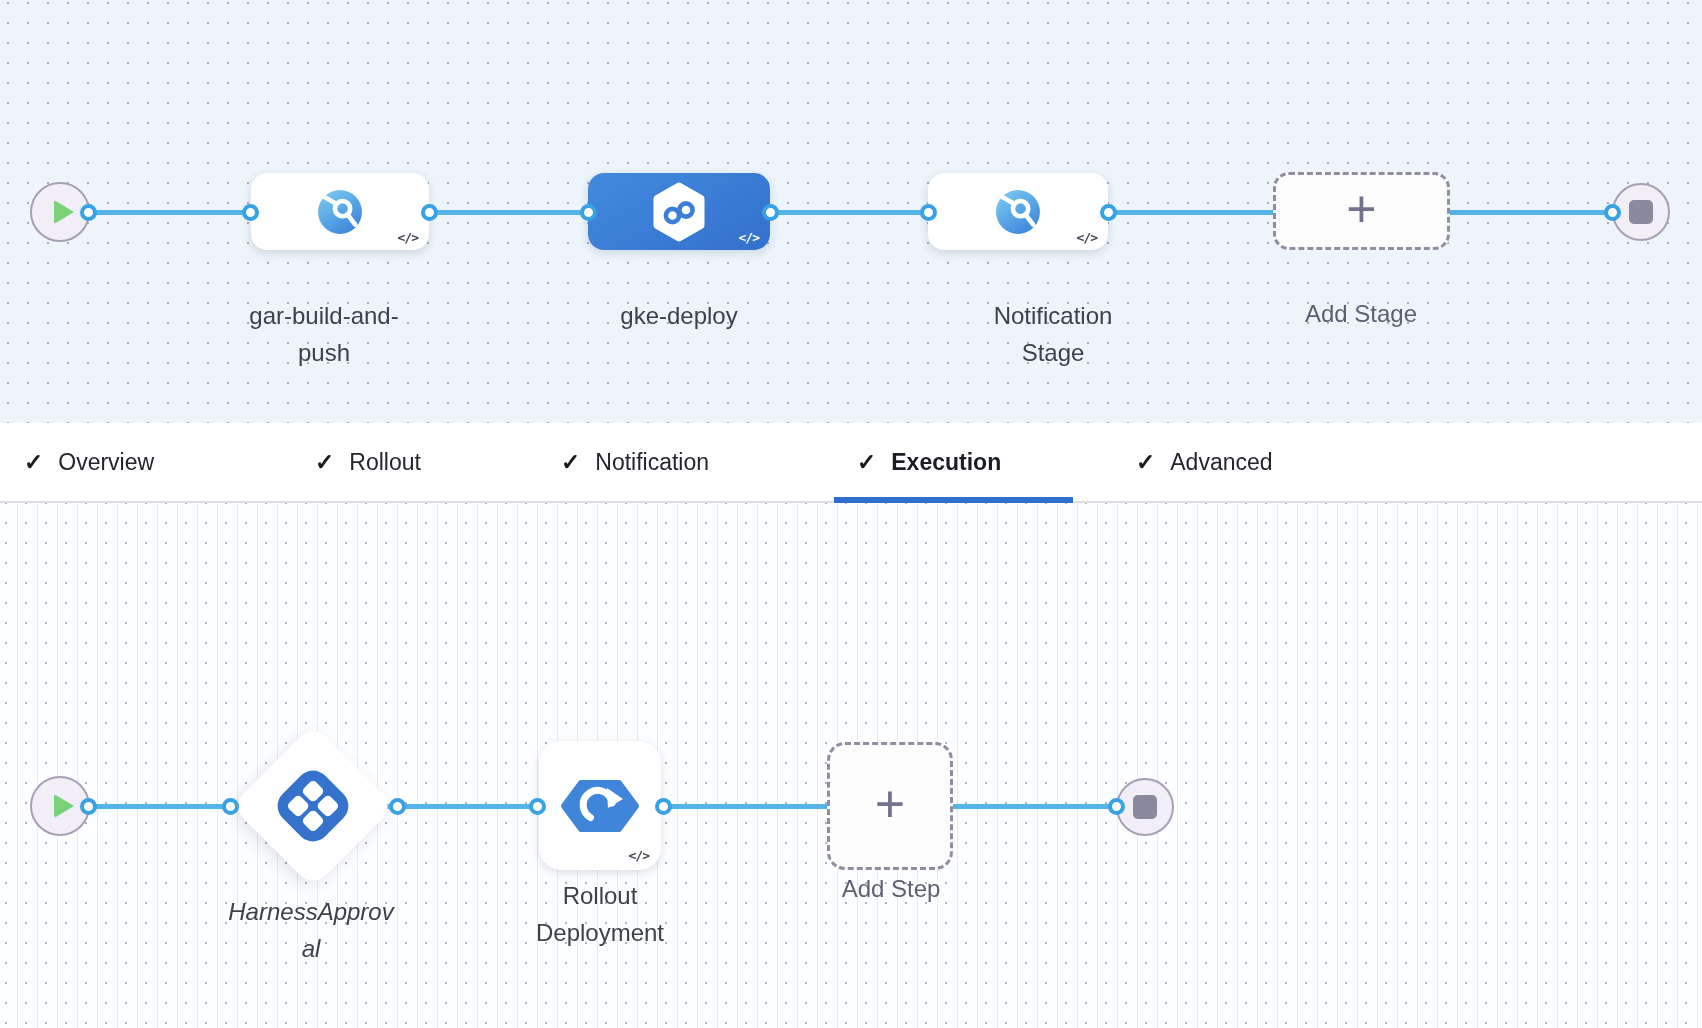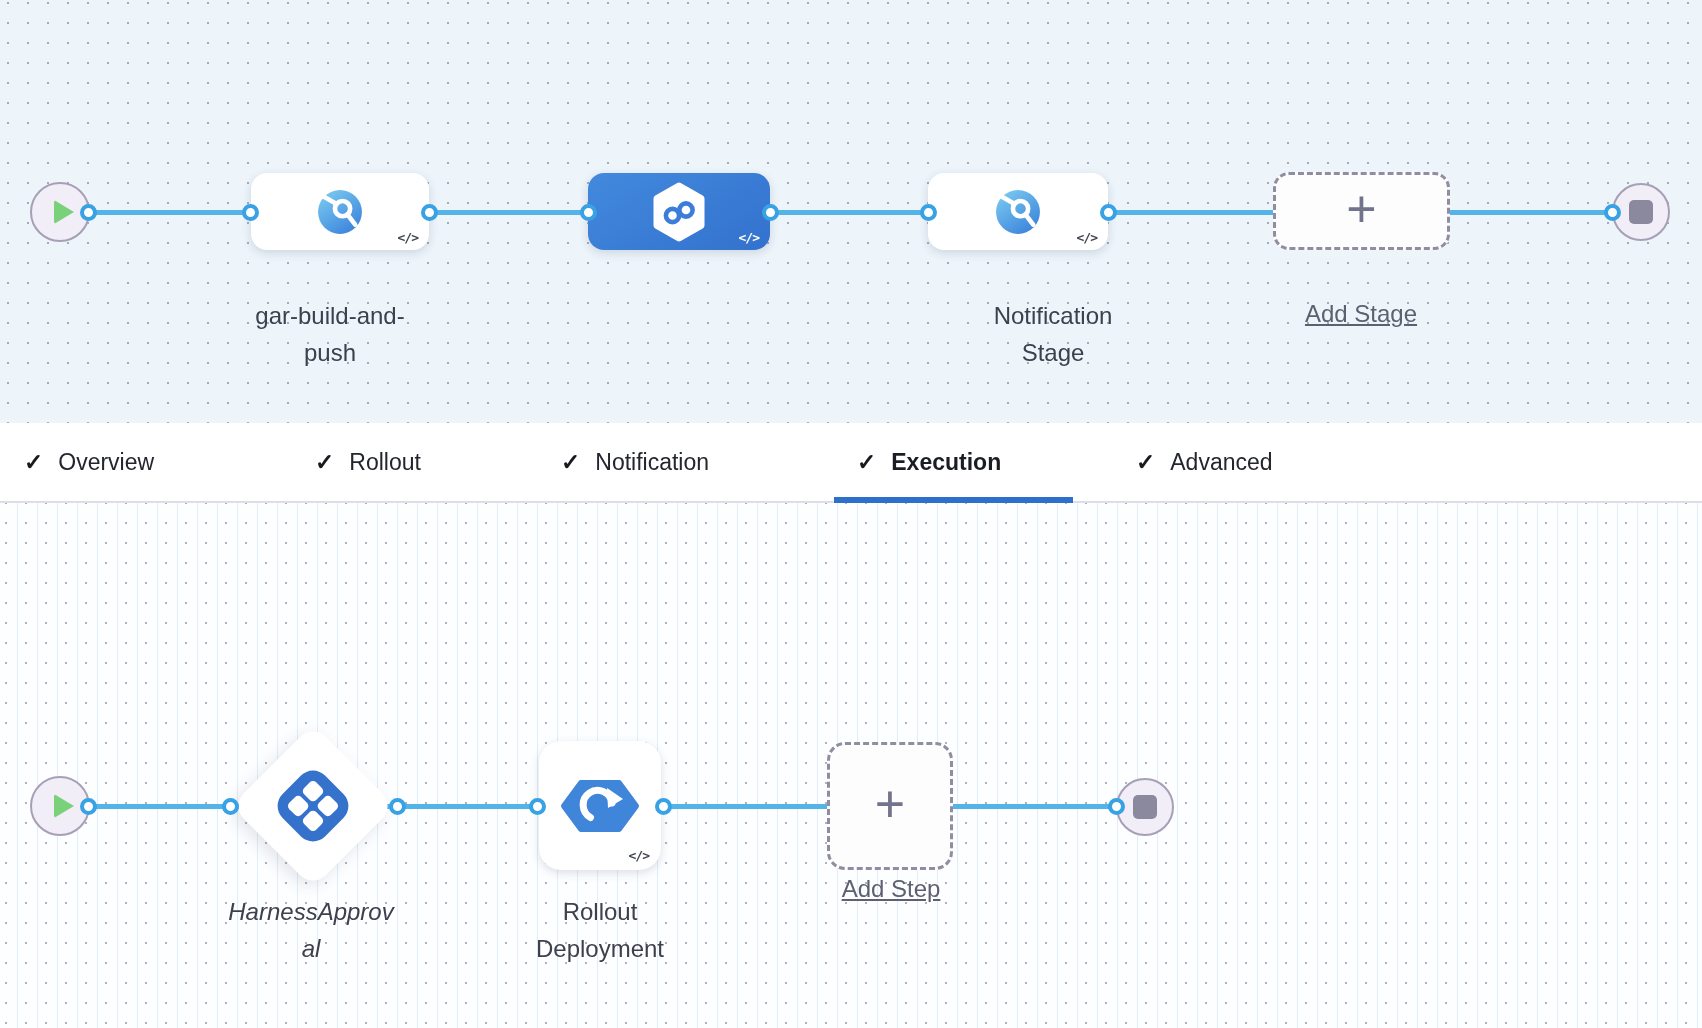--- a/index.html
+++ b/index.html
@@ -43,21 +43,21 @@
   .add-box{position:absolute;background:#fdfdfe;border:3px dashed #908da1;border-radius:16px;
            box-sizing:border-box;z-index:2;display:flex;align-items:center;justify-content:center;}
   .plus{font-size:52px;font-weight:400;color:#71748a;line-height:40px;margin-top:-4px;}
 
   .diamond{position:absolute;width:116px;height:116px;background:#fff;border-radius:18px;
            transform:rotate(45deg);box-shadow:0 6px 16px rgba(35,55,95,.13);z-index:2;}
   .icon-abs{position:absolute;z-index:3;}
 
   
   .nlabel{position:absolute;text-align:center;font-size:24px;line-height:37px;color:#3d404d;z-index:2;}
-  .nlabel.add{color:#5d6070;text-decoration:underline;}
+  .nlabel.add{color:#5d6070;}
   .nlabel.breakall{word-break:break-all;font-style:italic;}
 
   
   .tab{position:absolute;top:0;height:78px;display:flex;align-items:center;gap:15px;
        font-size:23px;color:#24262e;cursor:default;}
   .tab .check{font-size:23px;font-weight:700;color:#181a20;}
   .tab.active{font-weight:700;color:#1b1d24;}
   .tab-underline{position:absolute;left:834px;bottom:-2px;width:239px;height:6px;background:#2e6fcb;z-index:6;}
 </style>
 </head>
@@ -130,21 +130,22 @@
 
     <div class="port" style="left:80px;top:204px"></div>
     <div class="port" style="left:242px;top:204px"></div>
     <div class="port" style="left:421px;top:204px"></div>
     <div class="port" style="left:580px;top:204px"></div>
     <div class="port" style="left:762px;top:204px"></div>
     <div class="port" style="left:920px;top:204px"></div>
     <div class="port" style="left:1100px;top:204px"></div>
     <div class="port" style="left:1604px;top:204px"></div>
 
-    <div class="nlabel" style="left:240px;top:297px;width:180px">gar-build-and-push</div>
+    <div class="nlabel" style="left:234px;top:297px;width:180px">gar-build-and-push</div>
+    <div class="nlabel" style="left:579px;top:297px;width:200px">gke-deploy</div>
     <div class="nlabel" style="left:963px;top:297px;width:180px">Notification Stage</div>
     <div class="nlabel add" style="left:1261px;top:295px;width:200px">Add Stage</div>
   </section>
 
   <nav class="tabbar">
     <div class="tab" style="left:24px">
       <span class="check">✓</span>
       <span>Overview</span>
     </div>
     <div class="tab" style="left:315px">
@@ -203,16 +204,16 @@
     </div>
 
     <div class="port" style="left:80px;top:295px"></div>
     <div class="port" style="left:222px;top:295px"></div>
     <div class="port" style="left:389px;top:295px"></div>
     <div class="port" style="left:529px;top:295px"></div>
     <div class="port" style="left:655px;top:295px"></div>
     <div class="port" style="left:1108px;top:295px"></div>
 
     <div class="nlabel breakall" style="left:227px;top:390px;width:168px">HarnessApproval</div>
-    <div class="nlabel" style="left:520px;top:390px;width:160px">Rollout Deployment</div>
+    <div class="nlabel" style="left:520px;top:374px;width:160px">Rollout Deployment</div>
     <div class="nlabel add" style="left:791px;top:367px;width:200px">Add Step</div>
   </section>
 </div>
 
 </body></html>

